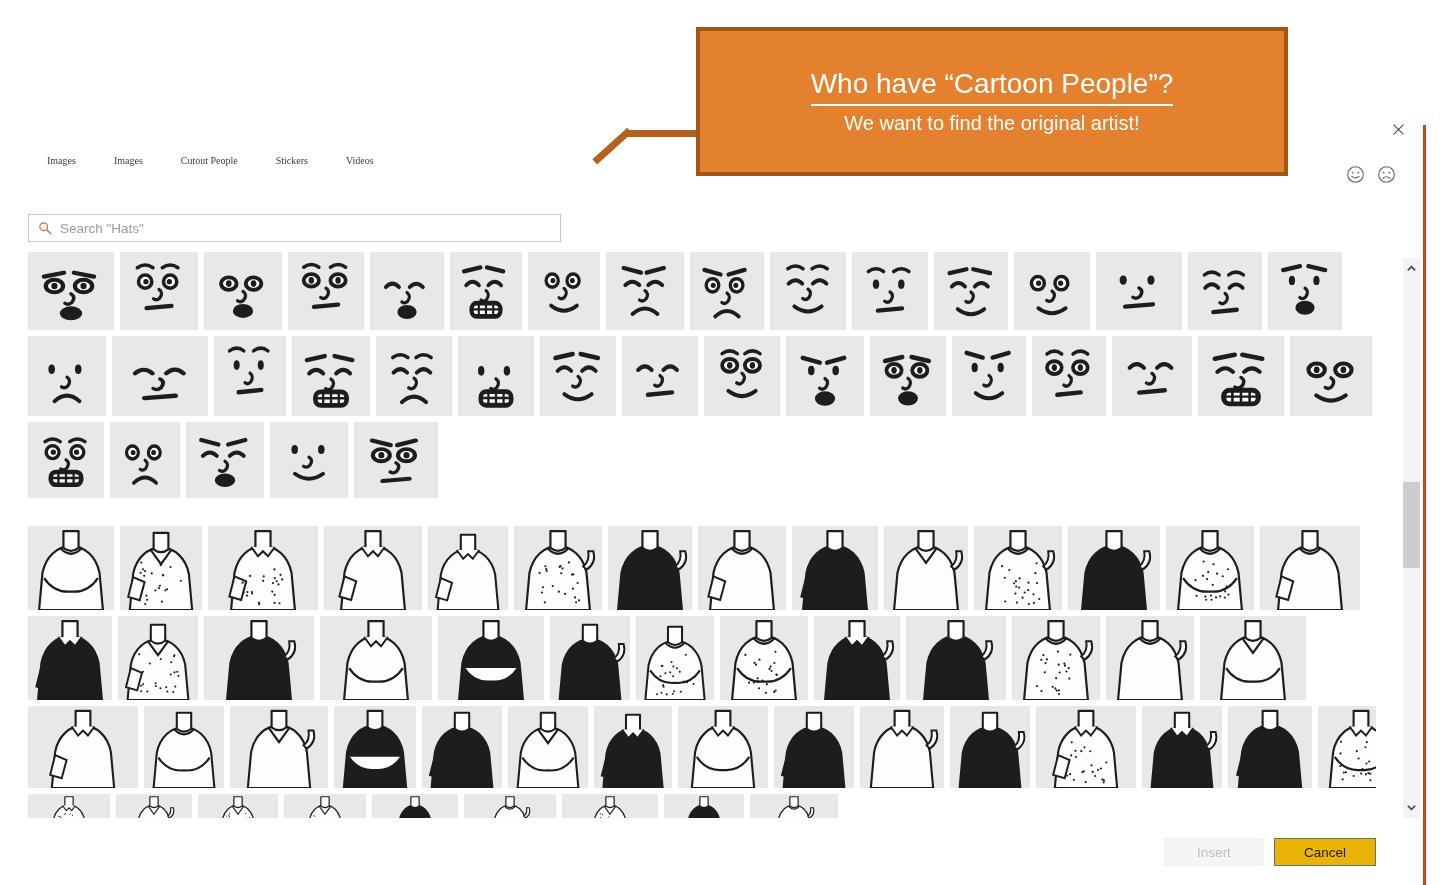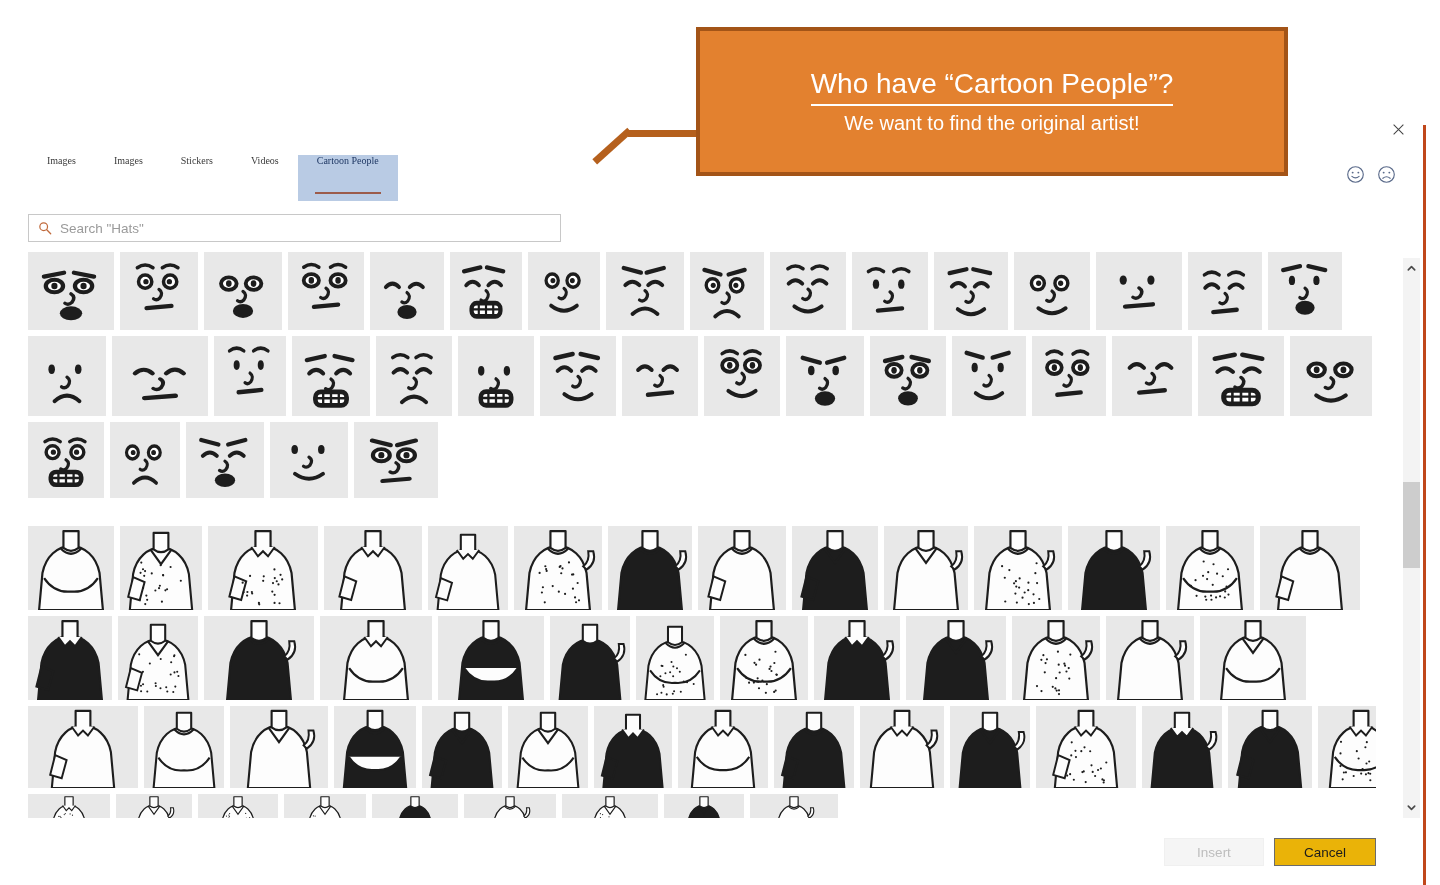--- a/index.html
+++ b/index.html
@@ -207,28 +207,27 @@
   </div>
 
   <div class="tabstrip">
       <div class="tab">
         <span>Images</span>
       </div>
       <div class="tab">
         <span>Images</span>
       </div>
       <div class="tab">
+        <span>Cutout People</span>
+      </div>
+      <div class="tab">
         <span>Stickers</span>
       </div>
       <div class="tab">
         <span>Videos</span>
-      </div>
-      <div class="tab selected">
-        <span>Cartoon People</span>
-        <span class="tab-underline"></span>
       </div>
     </div>
 
   <div class="searchbox">
     <svg class="search-icon" viewBox="0 0 16 16">
       <circle cx="6.5" cy="6.5" r="4.4" fill="none" stroke="#c06a3c" stroke-width="1.4"></circle>
       <path d="M10 10 L14.5 14.5" stroke="#c06a3c" stroke-width="1.5" stroke-linecap="round"></path>
     </svg>
     <span class="search-placeholder">Search "Hats"</span>
   </div>

